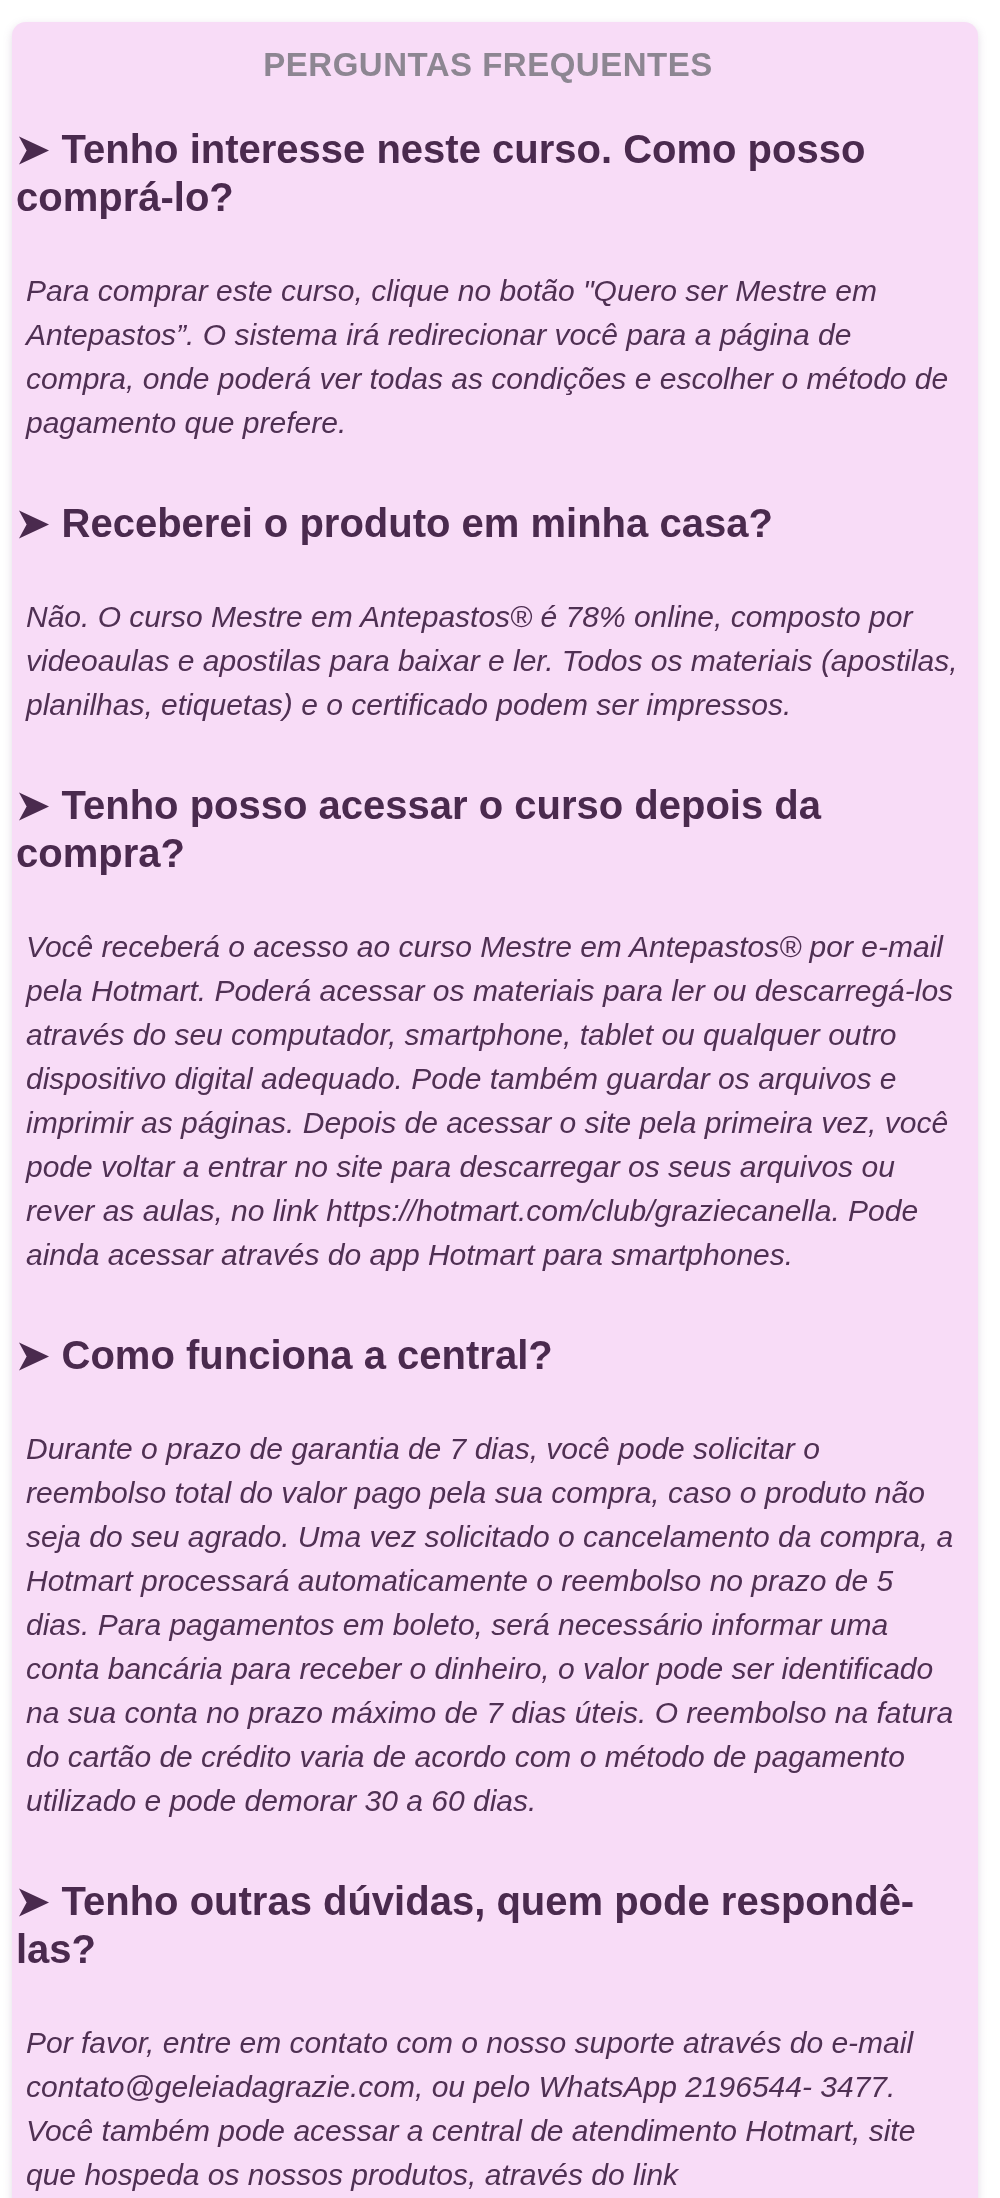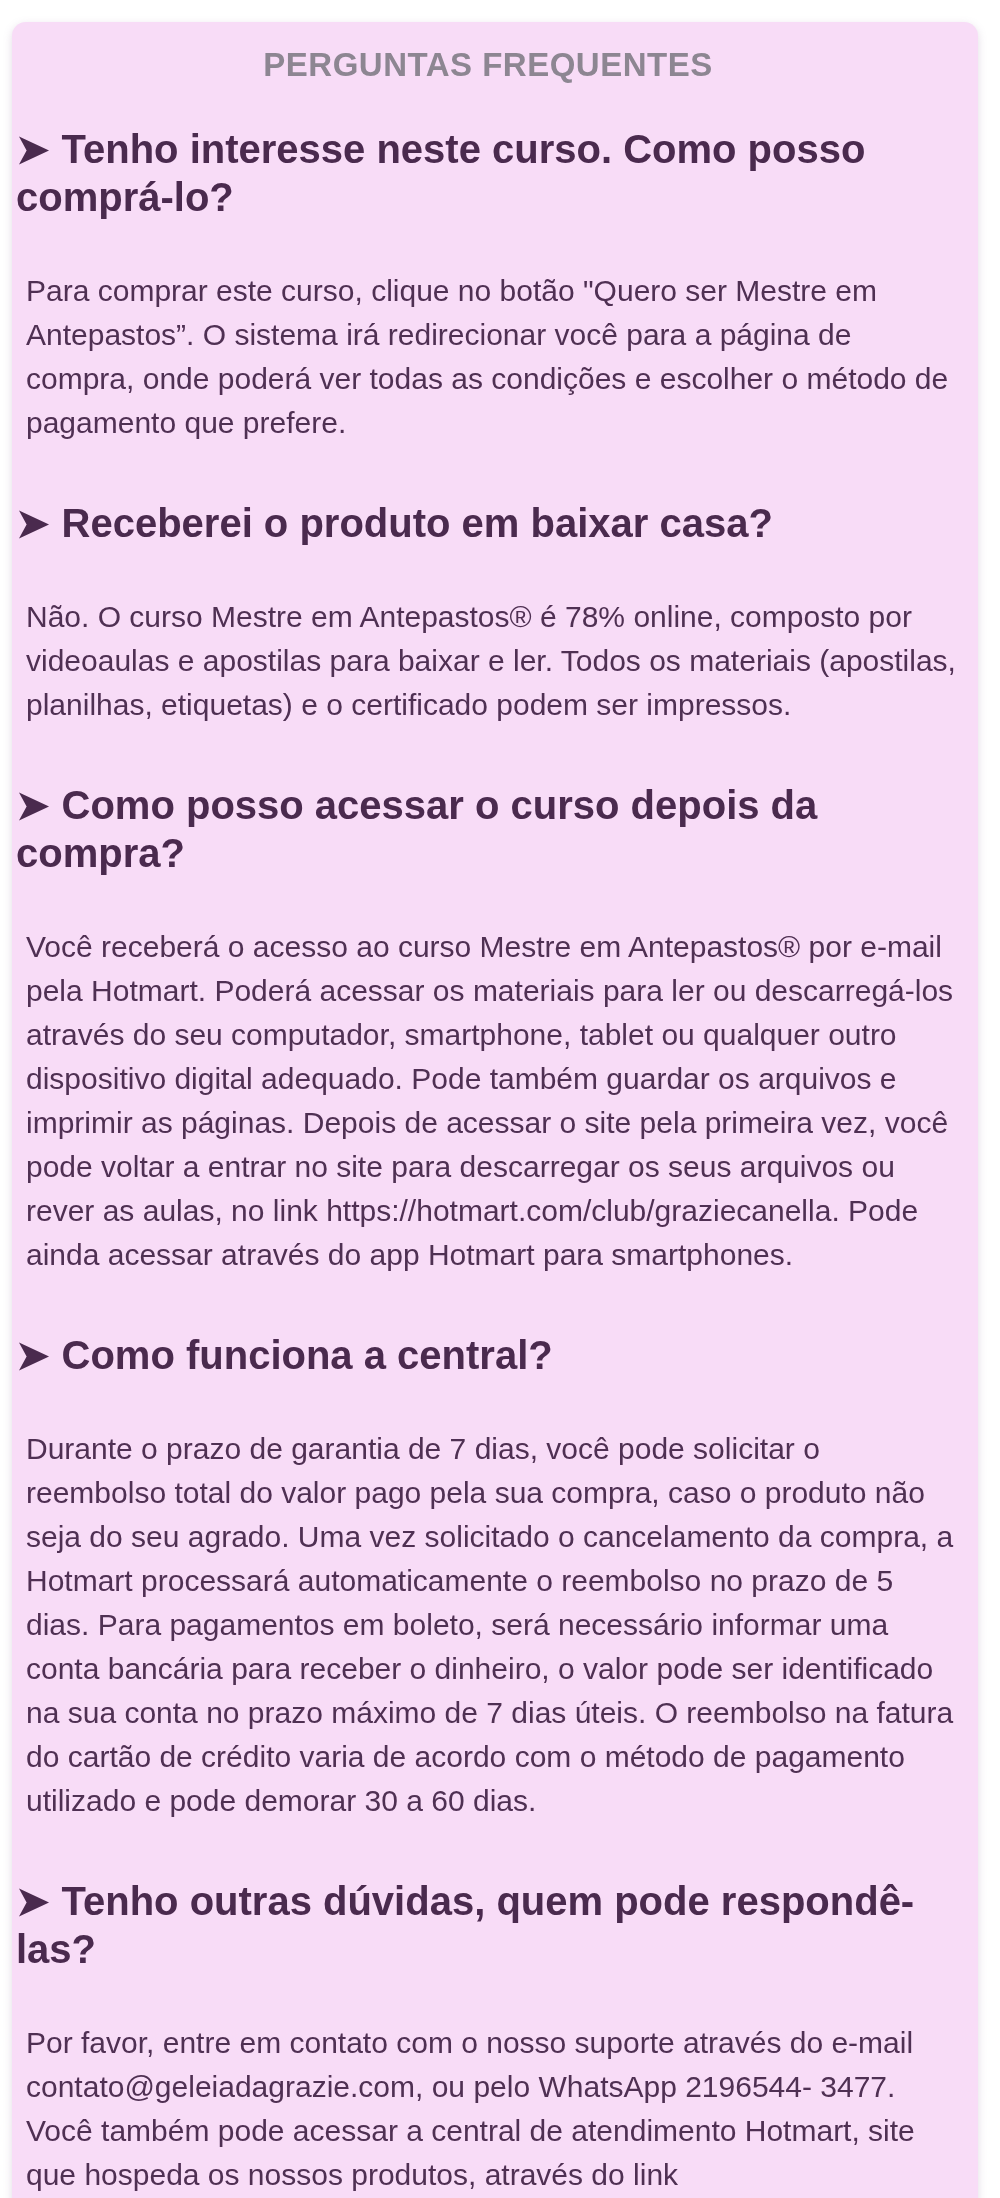--- a/index.html
+++ b/index.html
@@ -40,41 +40,42 @@
   }
   .arrow-icon {
     margin-right: 12px;
   }
   .faq-answer {
     font-size: 30px;
     color: #4f3053;
     line-height: 44px;
     margin: 0;
     padding-left: 10px;
+    font-style: italic;
   }
 </style>
 </head>
 <body>
 
 <div class="faq-card">
 
   <h2 class="faq-title">PERGUNTAS FREQUENTES</h2>
 
   <div class="faq-item">
     <h3 class="faq-question"><span class="arrow-icon">➤</span><span>Tenho interesse neste curso. Como posso comprá-lo?</span></h3>
     <p class="faq-answer">Para comprar este curso, clique no botão "Quero ser Mestre em Antepastos”. O sistema irá redirecionar você para a página de compra, onde poderá ver todas as condições e escolher o método de pagamento que prefere.</p>
   </div>
 
   <div class="faq-item">
-    <h3 class="faq-question"><span class="arrow-icon">➤</span><span>Receberei o produto em baixar casa?</span></h3>
+    <h3 class="faq-question"><span class="arrow-icon">➤</span><span>Receberei o produto em minha casa?</span></h3>
     <p class="faq-answer">Não. O curso Mestre em Antepastos® é 78% online, composto por videoaulas e apostilas para baixar e ler. Todos os materiais (apostilas, planilhas, etiquetas) e o certificado podem ser impressos.</p>
   </div>
 
   <div class="faq-item">
-    <h3 class="faq-question"><span class="arrow-icon">➤</span><span>Como posso acessar o curso depois da compra?</span></h3>
+    <h3 class="faq-question"><span class="arrow-icon">➤</span><span>Tenho posso acessar o curso depois da compra?</span></h3>
     <p class="faq-answer">Você receberá o acesso ao curso Mestre em Antepastos® por e-mail pela Hotmart. Poderá acessar os materiais para ler ou descarregá-los através do seu computador, smartphone, tablet ou qualquer outro dispositivo digital adequado. Pode também guardar os arquivos e imprimir as páginas. Depois de acessar o site pela primeira vez, você pode voltar a entrar no site para descarregar os seus arquivos ou rever as aulas, no link https://hotmart.com/club/graziecanella. Pode ainda acessar através do app Hotmart para smartphones.</p>
   </div>
 
   <div class="faq-item">
     <h3 class="faq-question"><span class="arrow-icon">➤</span><span>Como funciona a central?</span></h3>
     <p class="faq-answer">Durante o prazo de garantia de 7 dias, você pode solicitar o reembolso total do valor pago pela sua compra, caso o produto não seja do seu agrado. Uma vez solicitado o cancelamento da compra, a Hotmart processará automaticamente o reembolso no prazo de 5 dias. Para pagamentos em boleto, será necessário informar uma conta bancária para receber o dinheiro, o valor pode ser identificado na sua conta no prazo máximo de 7 dias úteis. O reembolso na fatura do cartão de crédito varia de acordo com o método de pagamento utilizado e pode demorar 30 a 60 dias.</p>
   </div>
 
   <div class="faq-item">
     <h3 class="faq-question"><span class="arrow-icon">➤</span><span>Tenho outras dúvidas, quem pode respondê-las?</span></h3>

